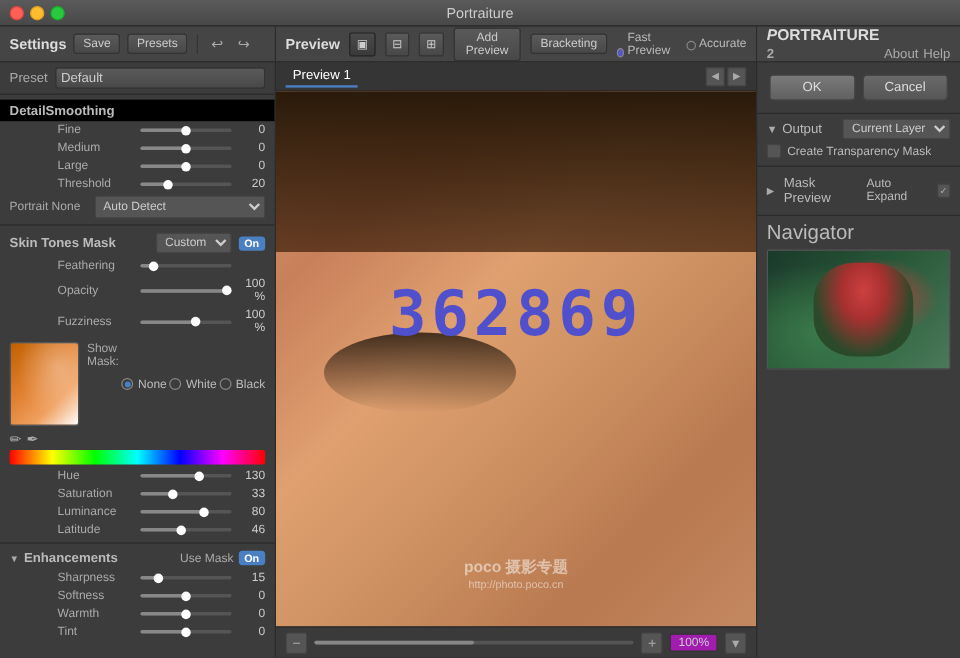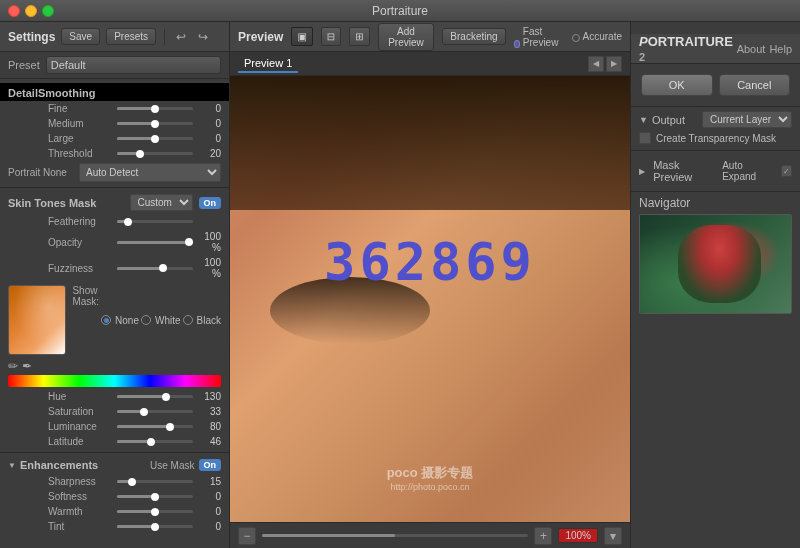--- a/index.html
+++ b/index.html
@@ -400,46 +400,45 @@
       background: #555;
       border: 1px solid #444;
       color: #aaa;
       width: 18px; height: 18px;
       font-size: 12px;
       cursor: pointer;
       display: flex; align-items: center; justify-content: center;
       border-radius: 2px;
     }
     .zoom-display {
-      background: #b91c1c;
+      background: #a21caf;
       border: 1px solid #333;
       color: #ccc;
       font-size: 10px;
       padding: 1px 6px;
       border-radius: 2px;
     }
 
     
     .right-panel {
       width: 170px;
       background: #3c3c3c;
       border-left: 1px solid #2a2a2a;
       display: flex;
       flex-direction: column;
     }
 
     .right-top-bar {
       height: 30px;
       background: #454545;
       display: flex;
-      align-items: center;
+      align-items: flex-end;
       padding: 0 8px;
       justify-content: space-between;
       border-bottom: 1px solid #2a2a2a;
-      margin-top: 12px;
     }
     .portraiture-logo {
       font-size: 13px;
       font-weight: 800;
       color: #ddd;
       letter-spacing: 0;
     }
     .logo-num { color: #aaa; font-size: 11px; }
 
     .right-menu-btns {
@@ -531,21 +530,21 @@
       display: flex; align-items: center; justify-content: center;
       cursor: pointer;
     }
     .check-mark { color: #aaa; font-size: 8px; }
 
     .navigator-section {
       padding: 4px 8px;
       border-top: 1px solid #2a2a2a;
       flex: 1;
     }
-    .navigator-label { font-size: 12px; color: #bbb; margin-bottom: 4px; }
+    .navigator-label { font-size: 17px; color: #bbb; margin-bottom: 4px; }
     .navigator-thumb {
       width: 100%;
       height: 100px;
       border-radius: 2px;
       overflow: hidden;
       border: 1px solid #555;
       background: linear-gradient(135deg, #2a5a3a 0%, #3a7a4a 30%, #4a9a5a 50%, #c84040 60%, #e05050 80%);
       position: relative;
     }
     .nav-thumb-inner {

